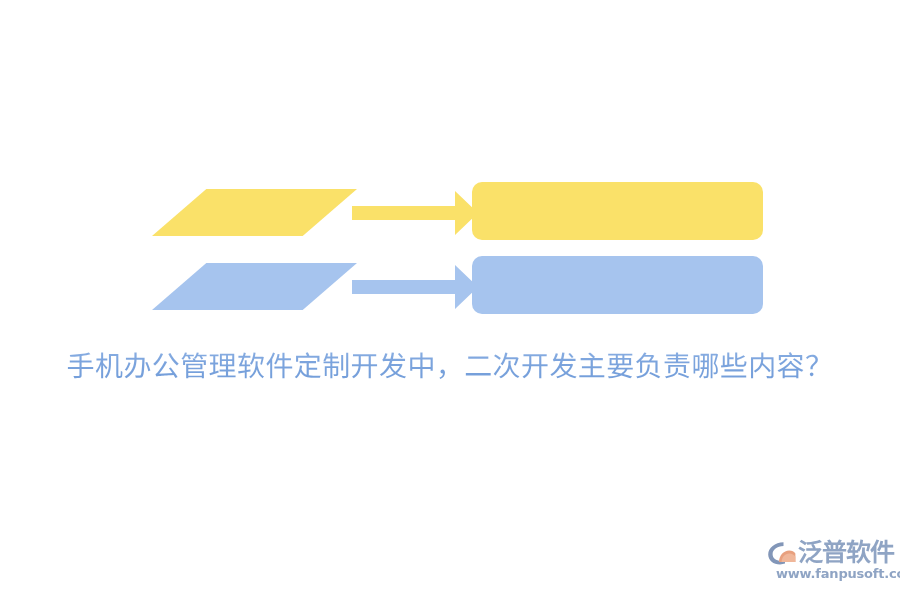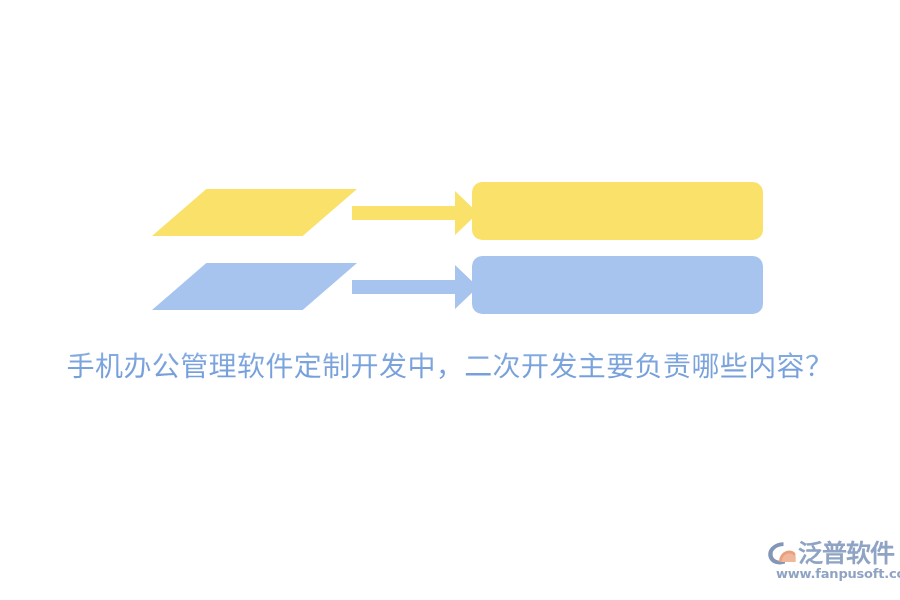--- a/index.html
+++ b/index.html
@@ -111,21 +111,21 @@
     display: flex;
     align-items: center;
   }
   .logo-mark {
     width: 30px;
     height: 28px;
     margin-right: 2px;
   }
   .logo-mark svg { display: block; width: 100%; height: 100%; }
   .logo-word {
-    font-family: Liberation Sans, sans-serif;
+    font-family: Liberation Serif, serif;
     font-size: 25px;
     font-weight: 700;
     color: #8FA4C4;
     letter-spacing: -1px;
     line-height: 28px;
   }
   .logo-url {
     position: absolute;
     left: 10px;
     top: 28px;

